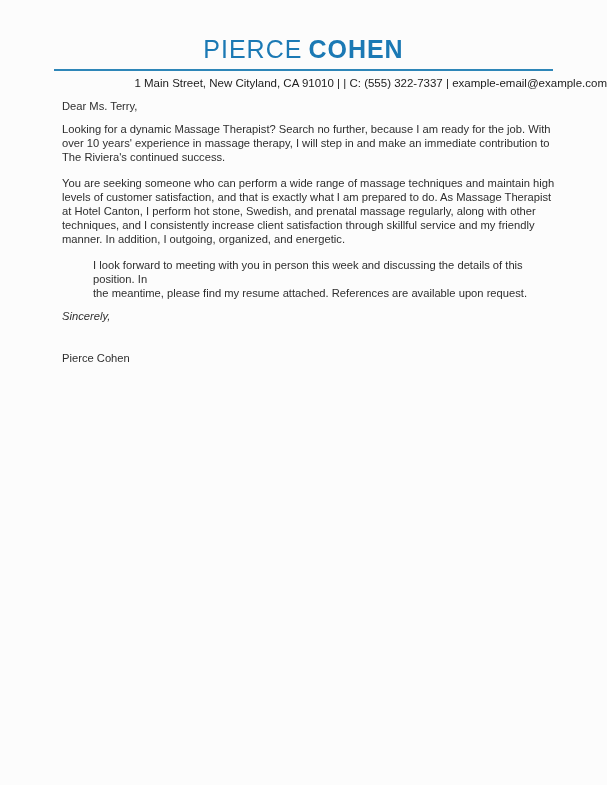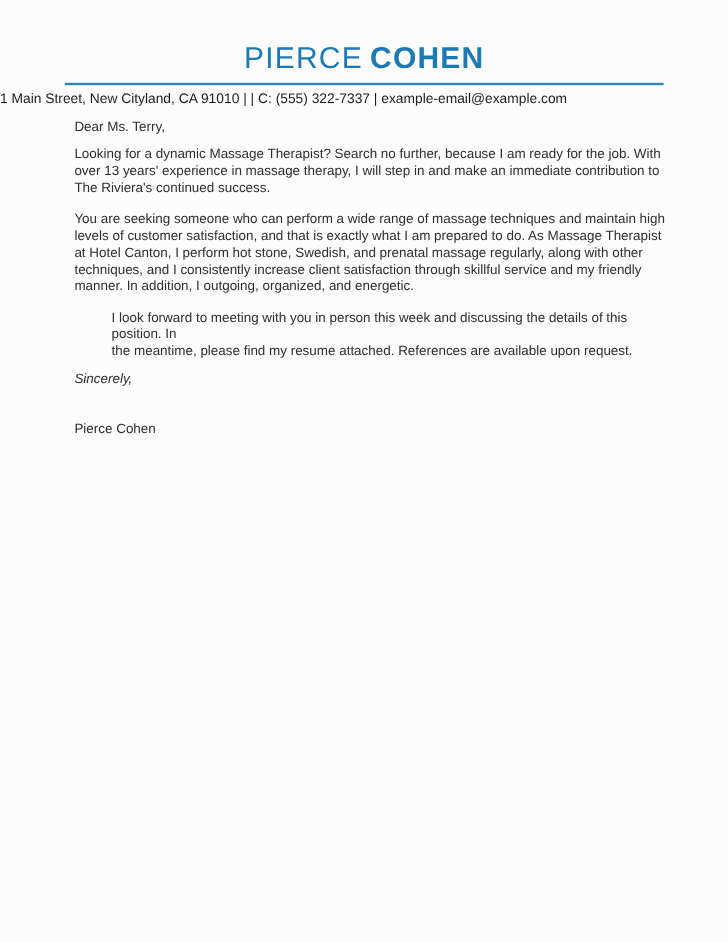--- a/index.html
+++ b/index.html
@@ -37,21 +37,21 @@
     width: 499px;
     height: 2px;
     margin: 7px auto 0 auto;
     background: #2e86b8;
   }
   .contact-line {
     margin-top: 5px;
     font-size: 11.5px;
     line-height: 14px;
     color: #1c1c1c;
-    text-align: left;
+    text-align: right;
     white-space: nowrap;
   }
   
   .letter {
     margin: 9px 50px 0 62px;
     font-size: 11.2px;
     line-height: 14px;
     color: #2e2e2e;
   }
   .letter p {
@@ -70,21 +70,21 @@
 
   <div class="header">
     <h1 class="candidate-name"><span class="first">PIERCE</span><span class="last">COHEN</span></h1>
     <div class="header-rule"></div>
     <div class="contact-line">1 Main Street, New Cityland, CA 91010 | | C: (555) 322-7337 | example-email@example.com</div>
   </div>
 
   <div class="letter">
     <p class="salutation">Dear Ms. Terry,</p>
     <p class="para">Looking for a dynamic Massage Therapist? Search no further, because I am ready for the job. With
-over 13 years' experience in massage therapy, I will step in and make an immediate contribution to
+over 10 years' experience in massage therapy, I will step in and make an immediate contribution to
 The Riviera's continued success.</p>
     <p class="para">You are seeking someone who can perform a wide range of massage techniques and maintain high
 levels of customer satisfaction, and that is exactly what I am prepared to do. As Massage Therapist
 at Hotel Canton, I perform hot stone, Swedish, and prenatal massage regularly, along with other
 techniques, and I consistently increase client satisfaction through skillful service and my friendly
 manner. In addition, I outgoing, organized, and energetic.</p>
     <p class="para para-last">I look forward to meeting with you in person this week and discussing the details of this position. In
 the meantime, please find my resume attached. References are available upon request.</p>
     <p class="closing">Sincerely,</p>
     <p class="signature">Pierce Cohen</p>

